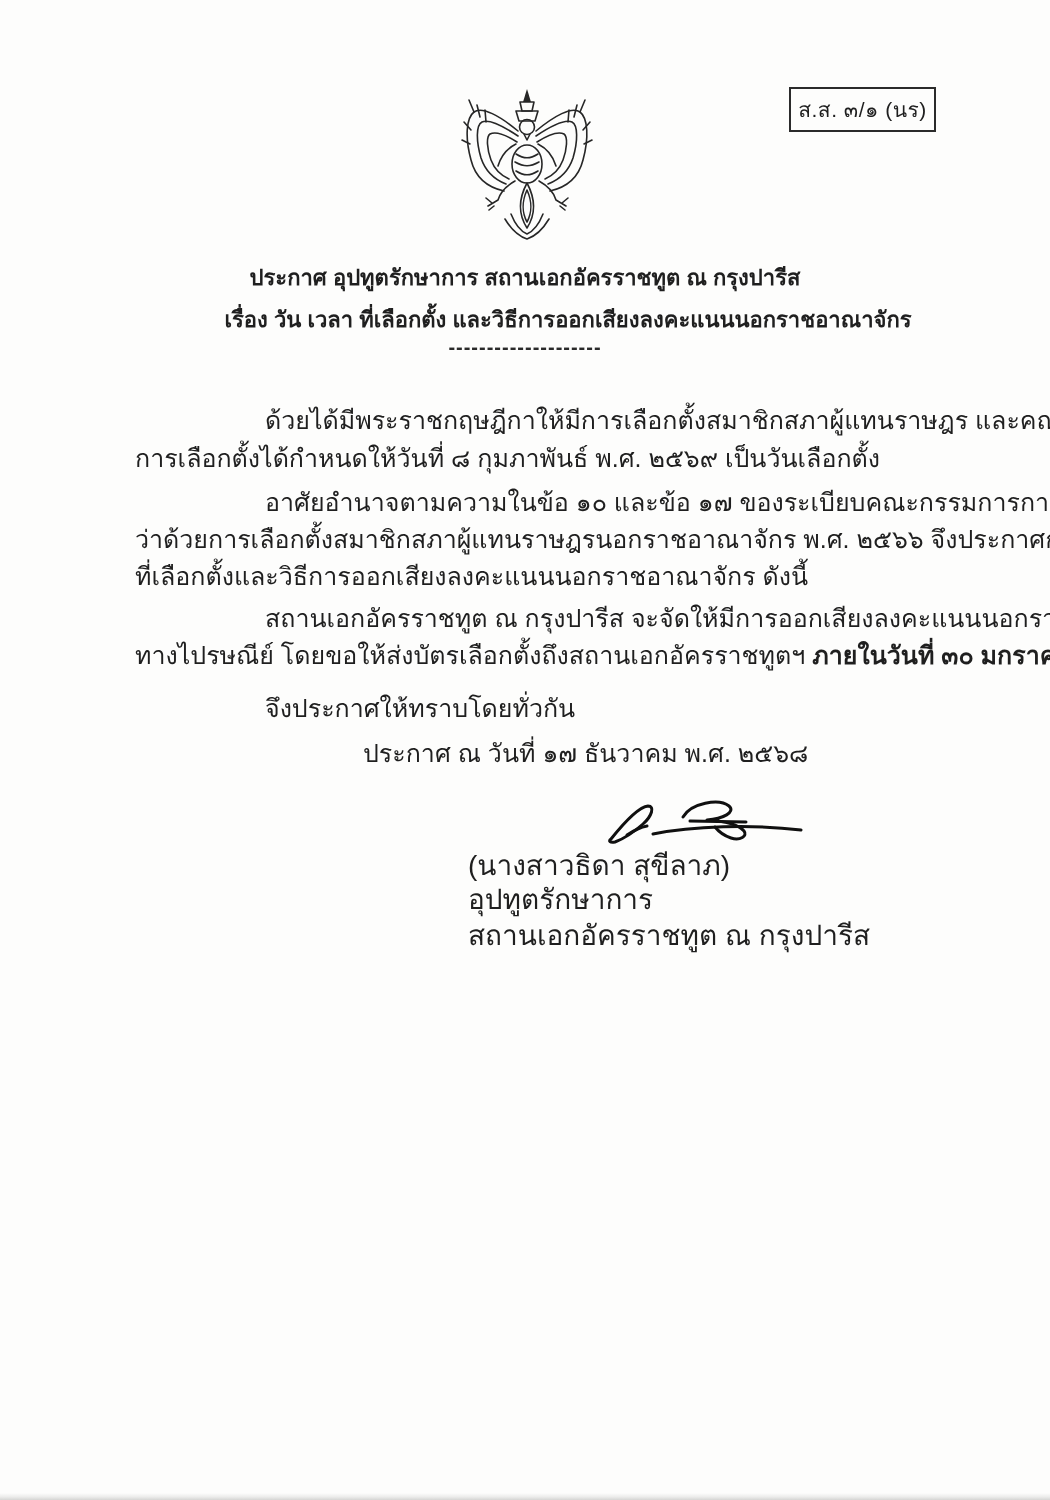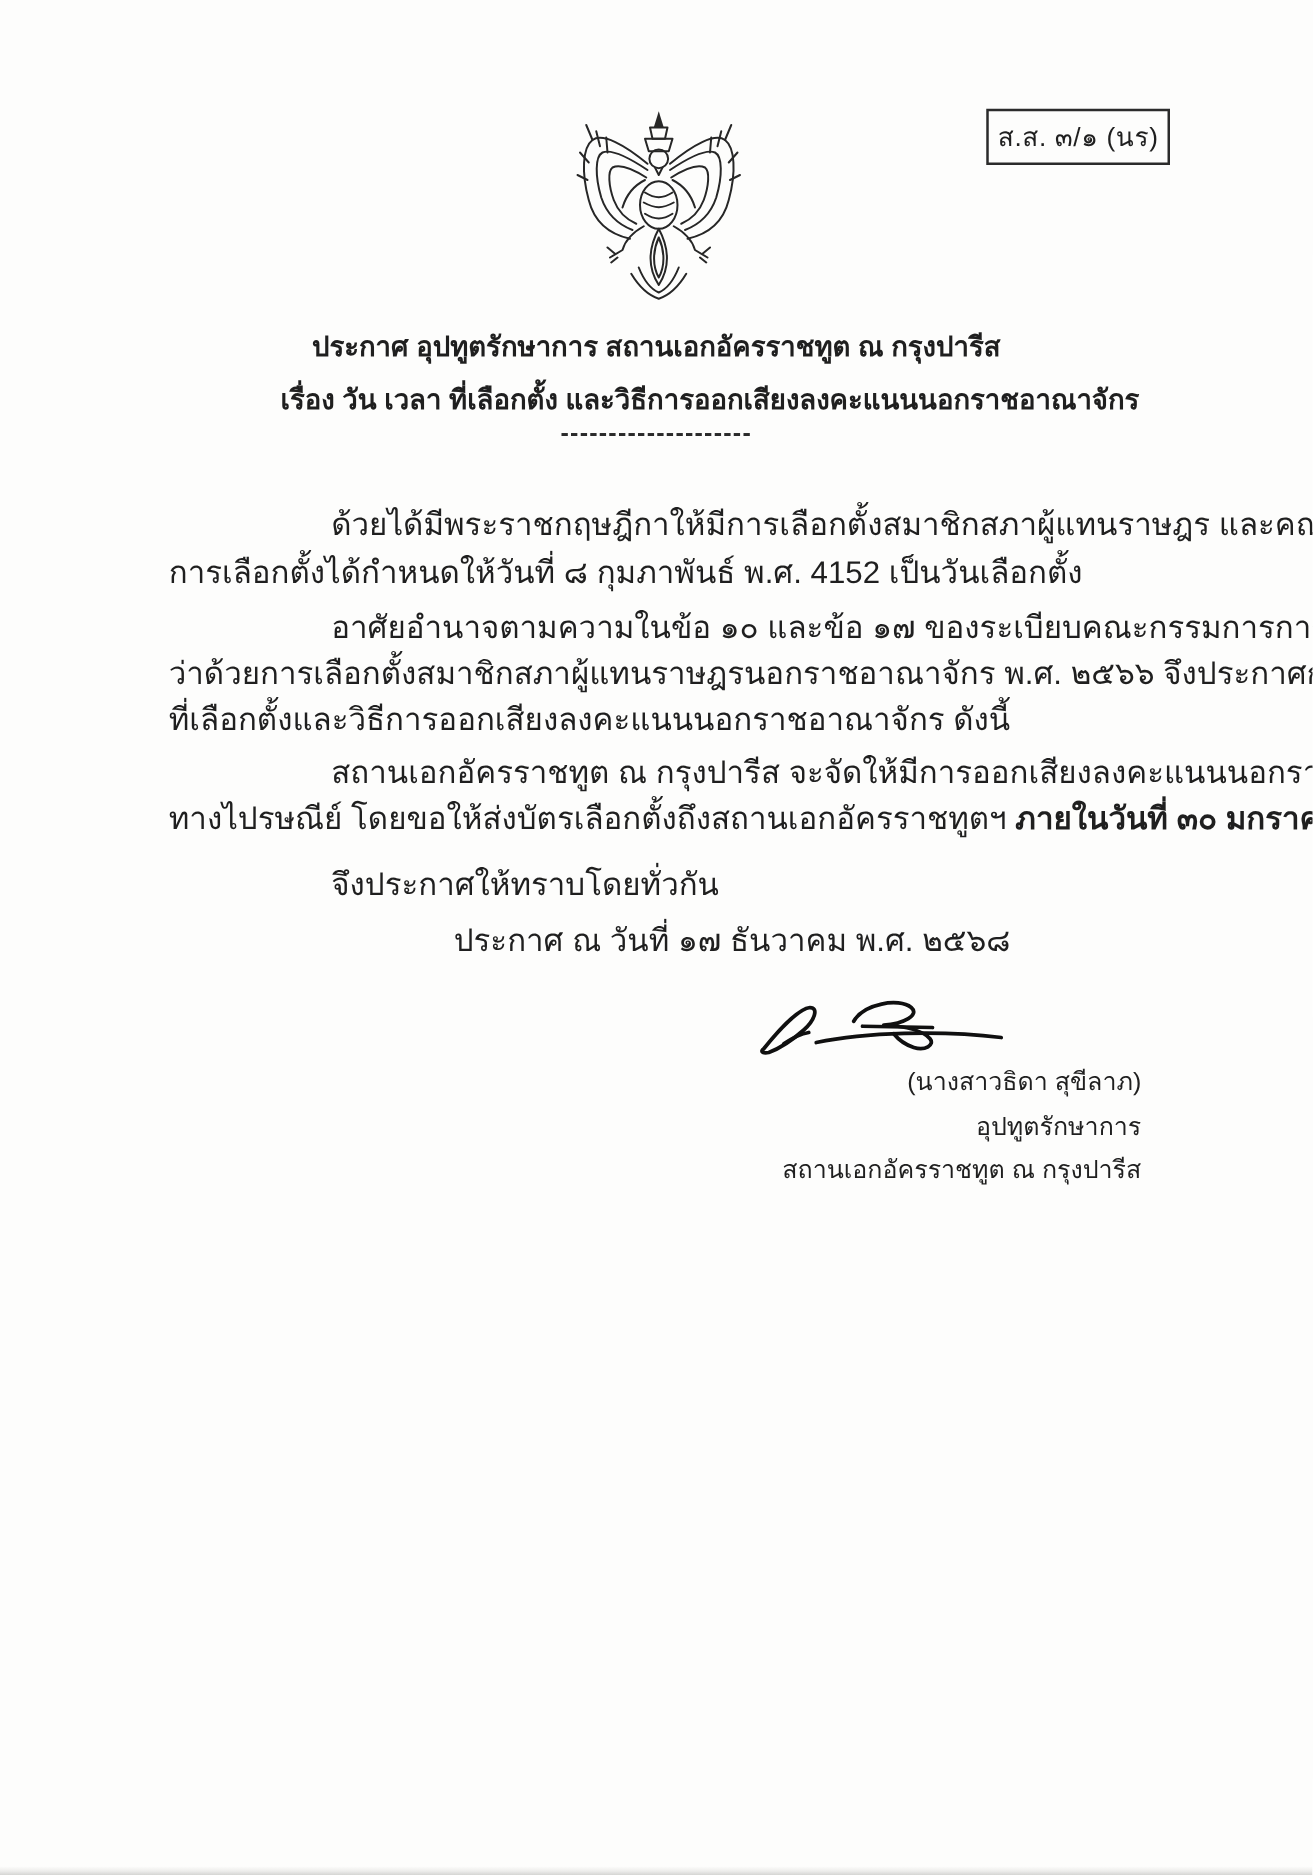--- a/index.html
+++ b/index.html
@@ -44,25 +44,25 @@
   .p2l1 { top: 484px; }
   .p2l2 { top: 521px; }
   .p2l3 { top: 558px; }
   .p3l1 { top: 600px; }
   .p3l2 { top: 637px; }
   .bold { font-weight: 700; }
   .closing-line { top: 690px; }
   .issued-line { top: 735px; padding-left: 228px; }
   .signature-svg { left: 597px; top: 791px; width: 218px; height: 62px; }
   .sign-text {
-    left: 468px; width: 445px; text-align: right;
-    font-size: 20px; line-height: 34px;
+    left: 468px; width: 445px; text-align: left;
+    font-size: 28px; line-height: 34px;
   }
   .sign-name { top: 849px; }
-  .sign-pos1 { top: 885px; }
+  .sign-pos1 { top: 885px; font-family: Liberation Mono, monospace; }
   .sign-pos2 { top: 919px; }
   .scan-edge-bottom {
     left: 0; bottom: 0; width: 1050px; height: 7px;
     background: linear-gradient(to bottom, rgba(0,0,0,0) 0%, rgba(90,90,85,0.10) 55%, rgba(70,70,65,0.22) 100%);
   }
   svg { display: block; width: 100%; height: 100%; }
 </style>
 </head>
 <body>
 
@@ -107,21 +107,21 @@
 
   <div class="abs ref-box">
     <span>ส.ส. ๓/๑ (นร)</span>
   </div>
 
   <div class="abs title-line title-1">ประกาศ อุปทูตรักษาการ สถานเอกอัครราชทูต ณ กรุงปารีส</div>
   <div class="abs title-line title-2">เรื่อง วัน เวลา ที่เลือกตั้ง และวิธีการออกเสียงลงคะแนนนอกราชอาณาจักร</div>
   <div class="abs divider">--------------------</div>
 
   <div class="abs body-line indent p1l1">ด้วยได้มีพระราชกฤษฎีกาให้มีการเลือกตั้งสมาชิกสภาผู้แทนราษฎร และคณะกรรมการ</div>
-  <div class="abs body-line p1l2">การเลือกตั้งได้กำหนดให้วันที่ ๘ กุมภาพันธ์ พ.ศ. 4152 เป็นวันเลือกตั้ง</div>
+  <div class="abs body-line p1l2">การเลือกตั้งได้กำหนดให้วันที่ ๘ กุมภาพันธ์ พ.ศ. ๒๕๖๙ เป็นวันเลือกตั้ง</div>
 
   <div class="abs body-line indent p2l1">อาศัยอำนาจตามความในข้อ ๑๐ และข้อ ๑๗ ของระเบียบคณะกรรมการการเลือกตั้ง</div>
   <div class="abs body-line p2l2">ว่าด้วยการเลือกตั้งสมาชิกสภาผู้แทนราษฎรนอกราชอาณาจักร พ.ศ. ๒๕๖๖ จึงประกาศกำหนด วัน เวลา</div>
   <div class="abs body-line p2l3">ที่เลือกตั้งและวิธีการออกเสียงลงคะแนนนอกราชอาณาจักร ดังนี้</div>
 
   <div class="abs body-line indent p3l1">สถานเอกอัครราชทูต ณ กรุงปารีส จะจัดให้มีการออกเสียงลงคะแนนนอกราชอาณาจักร</div>
   <div class="abs body-line p3l2">
     <span>ทางไปรษณีย์ โดยขอให้ส่งบัตรเลือกตั้งถึงสถานเอกอัครราชทูตฯ </span><span class="bold">ภายในวันที่ ๓๐ มกราคม พ.ศ. ๒๕๖๙</span>
   </div>
 

